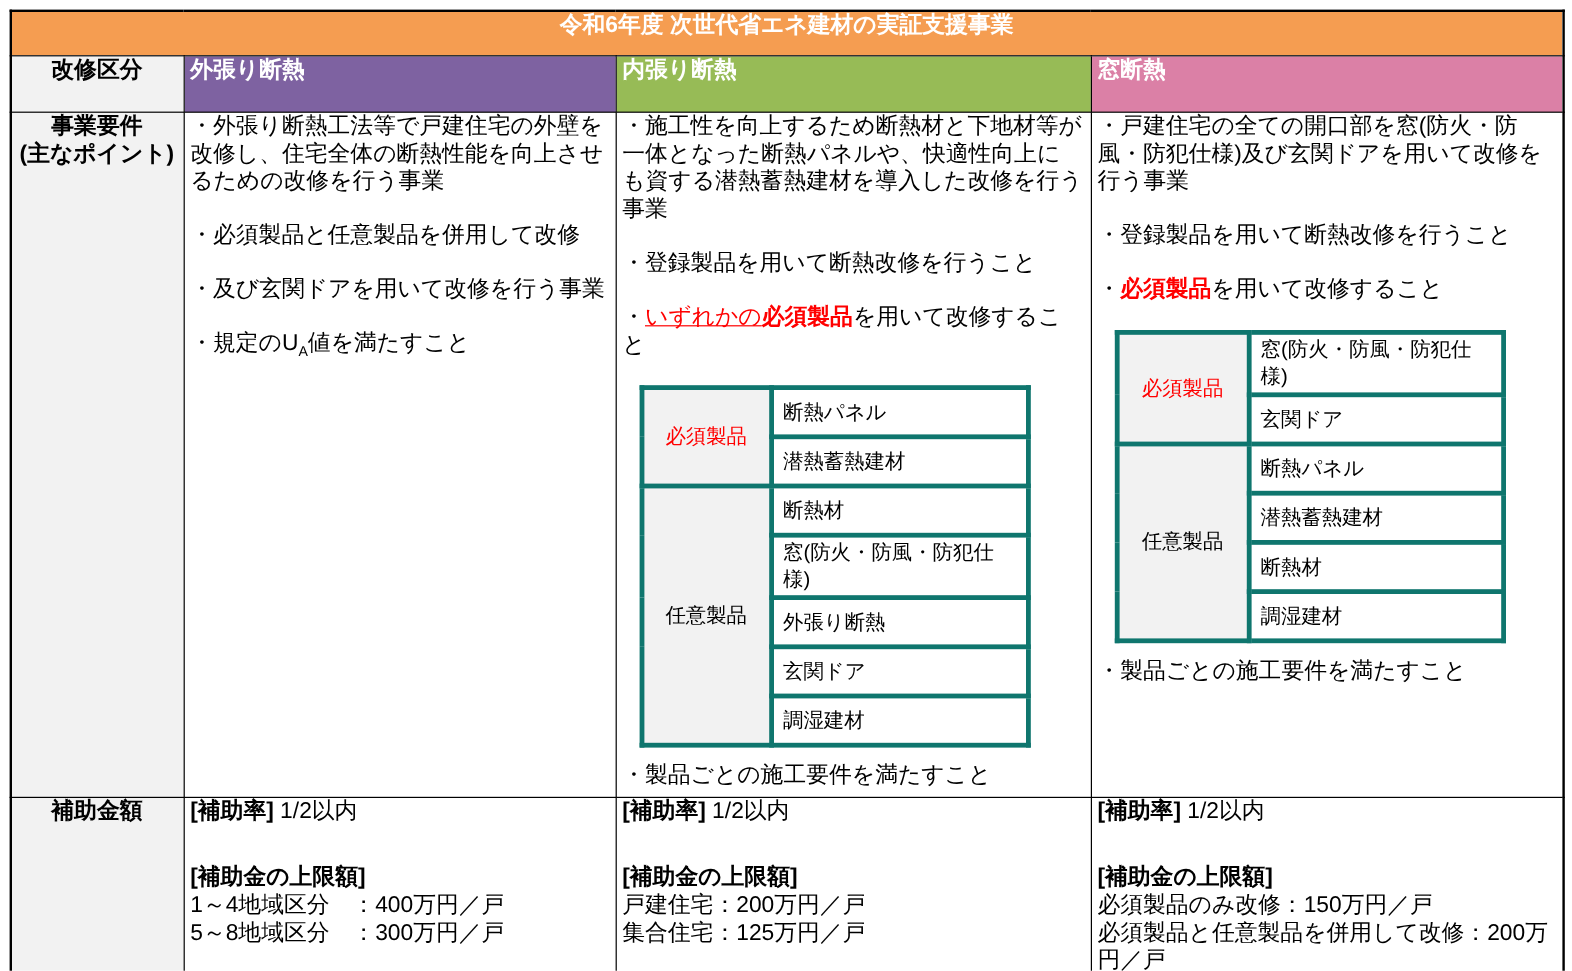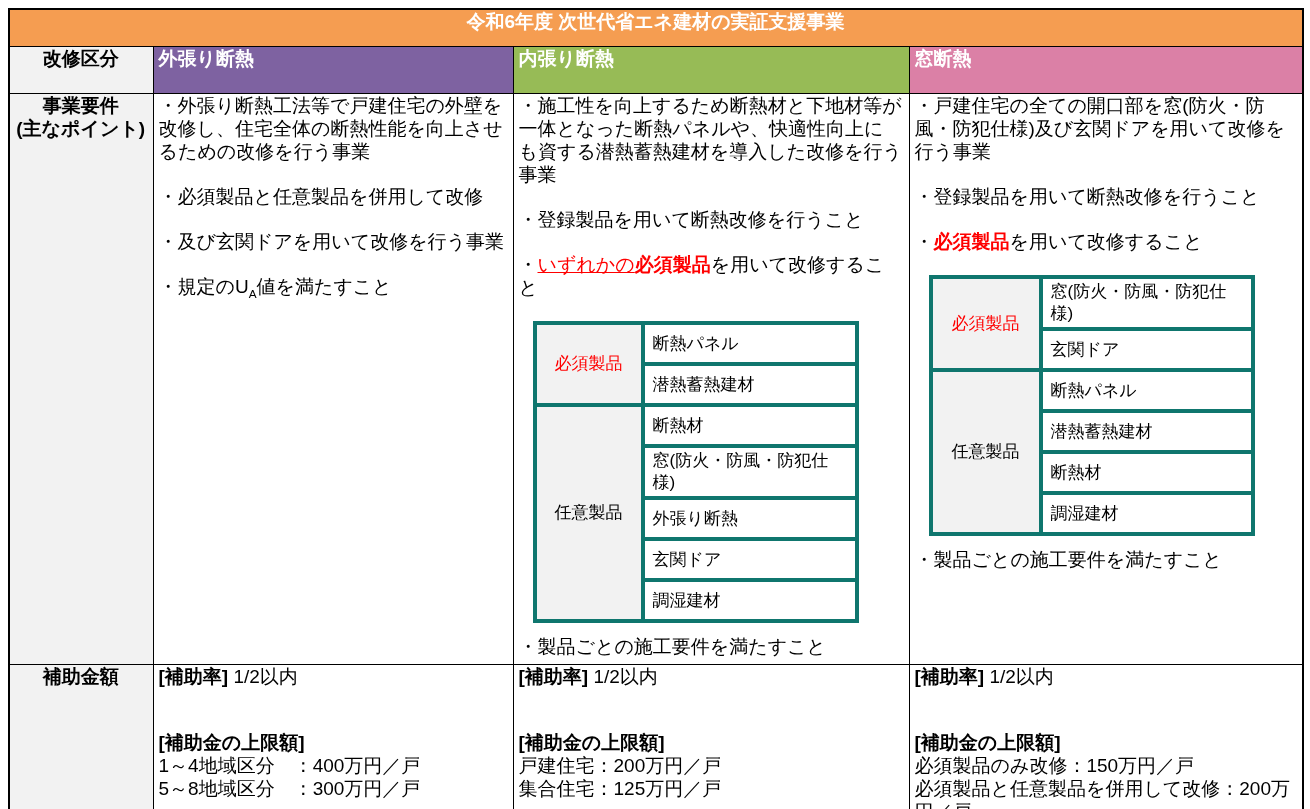--- a/index.html
+++ b/index.html
@@ -38,21 +38,21 @@
   
   td.rowlabel{
     background:var(--label_bg);
     font-weight:bold;text-align:center;vertical-align:middle;
     padding:4px 2px;
   }
   tr.reqrow{height:457px;}
   tr.moneyrow{height:156px;}
   p{margin:0 0 22px 0;}
   p.last{margin-bottom:0;}
-  p.rate{margin-bottom:43px;}
+  p.rate{margin-bottom:32px;}
   .b{font-weight:bold;}
   .red{color:var(--red);}
   .u{text-decoration:underline;margin-top:44px;}
   sub{font-size:0.62em;}
   
   table.nested{
     border-collapse:collapse;table-layout:fixed;
     margin:0 0 12px 14px;
   }
   table.nested td{

